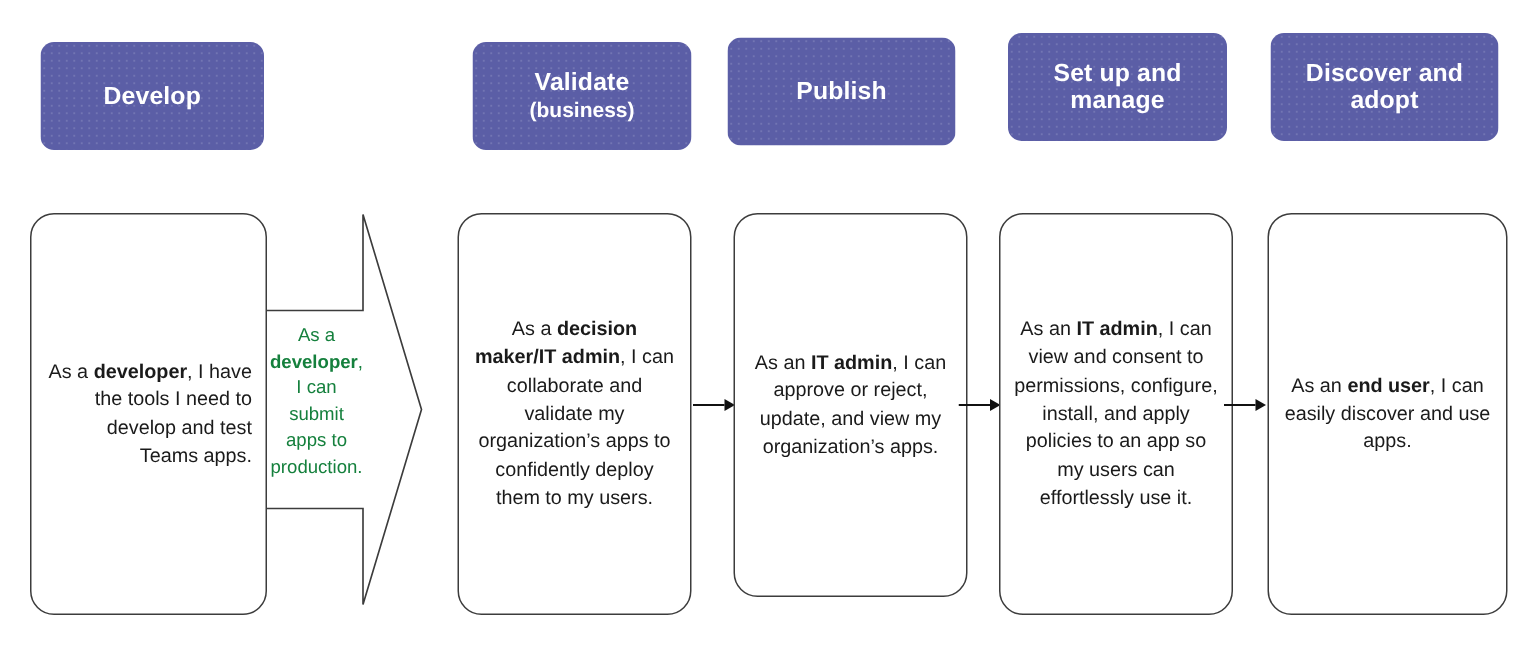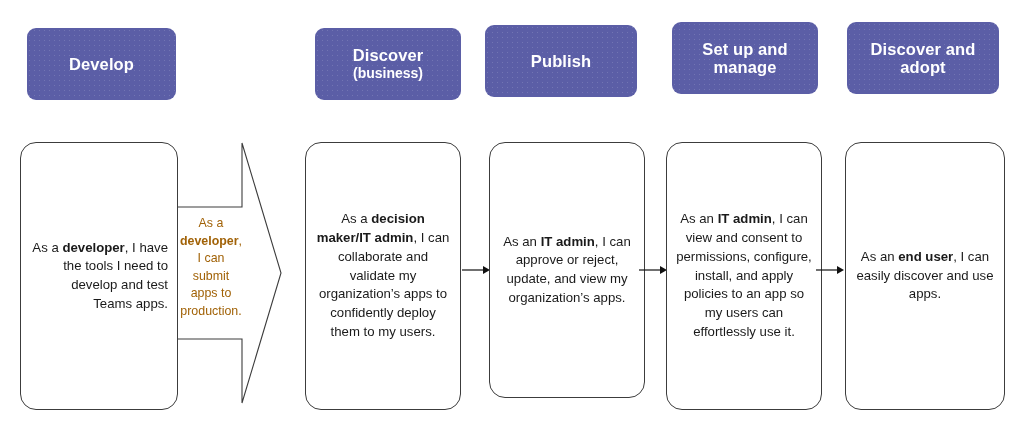--- a/index.html
+++ b/index.html
@@ -74,40 +74,40 @@
   }
   .block-arrow svg { display: block; }
   .block-arrow-label {
     position: absolute;
     left: 178px;
     top: 215px;
     width: 66px;
     text-align: center;
     font-size: 12.4px;
     line-height: 1.42;
-    color: #a16207;
+    color: #15803d;
   }
   
   .connector {
     position: absolute;
     height: 12px;
   }
   .connector svg { display: block; }
 </style>
 </head>
 <body>
 
 <div id="canvas">
 
   <div class="stage-chip" style="left:27px; top:28px; width:149px; height:72px;">
     <div class="stage-title">Develop</div>
   </div>
 
   <div class="stage-chip" style="left:315px; top:28px; width:146px; height:72px;">
-    <div class="stage-title">Discover</div>
+    <div class="stage-title">Validate</div>
     <div class="stage-sub">(business)</div>
   </div>
 
   <div class="stage-chip" style="left:485px; top:25px; width:152px; height:72px;">
     <div class="stage-title">Publish</div>
   </div>
 
   <div class="stage-chip" style="left:672px; top:22px; width:146px; height:72px;justify-content:center;">
     <div class="stage-title">Set up and manage</div>
   </div>

